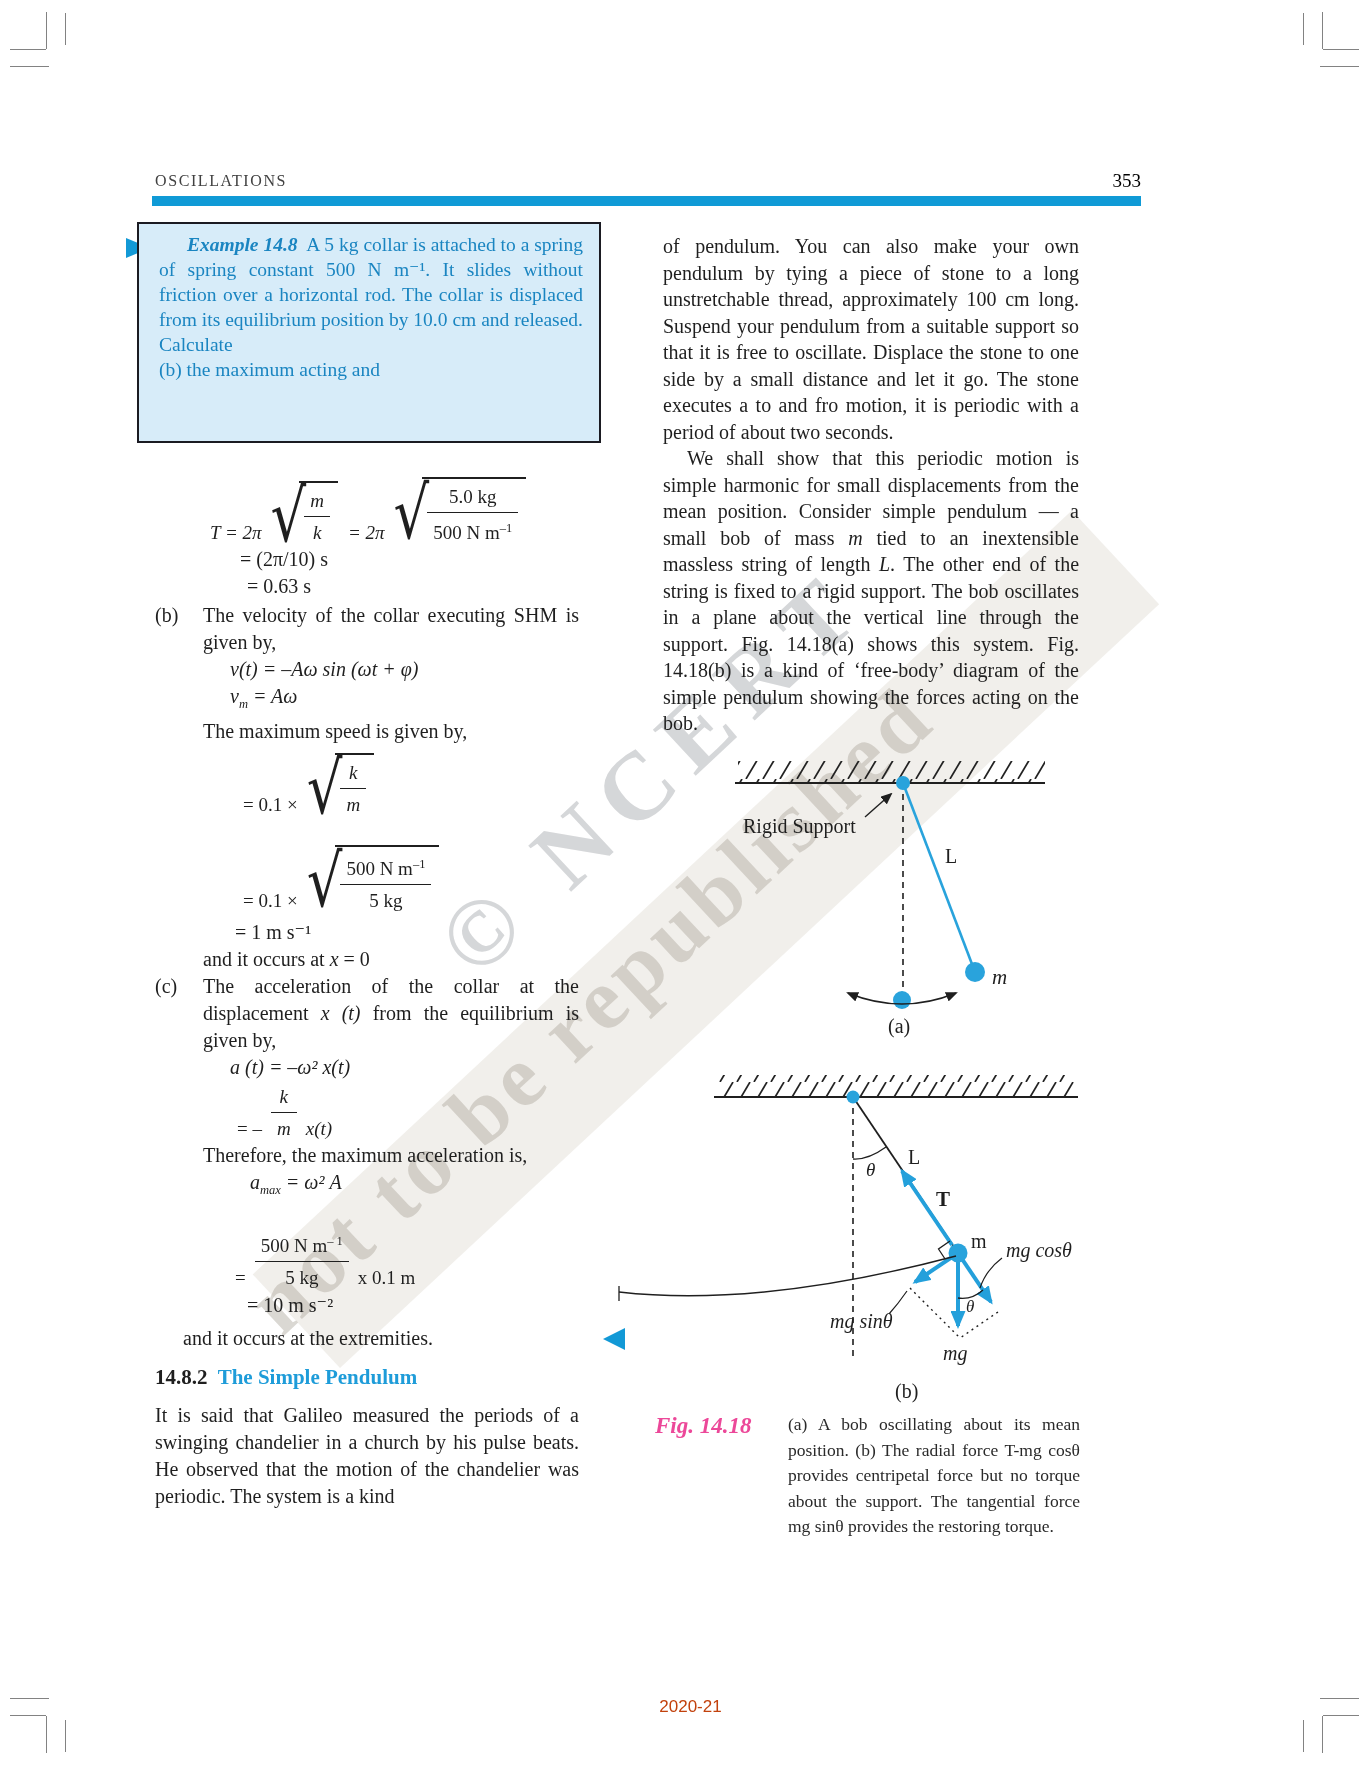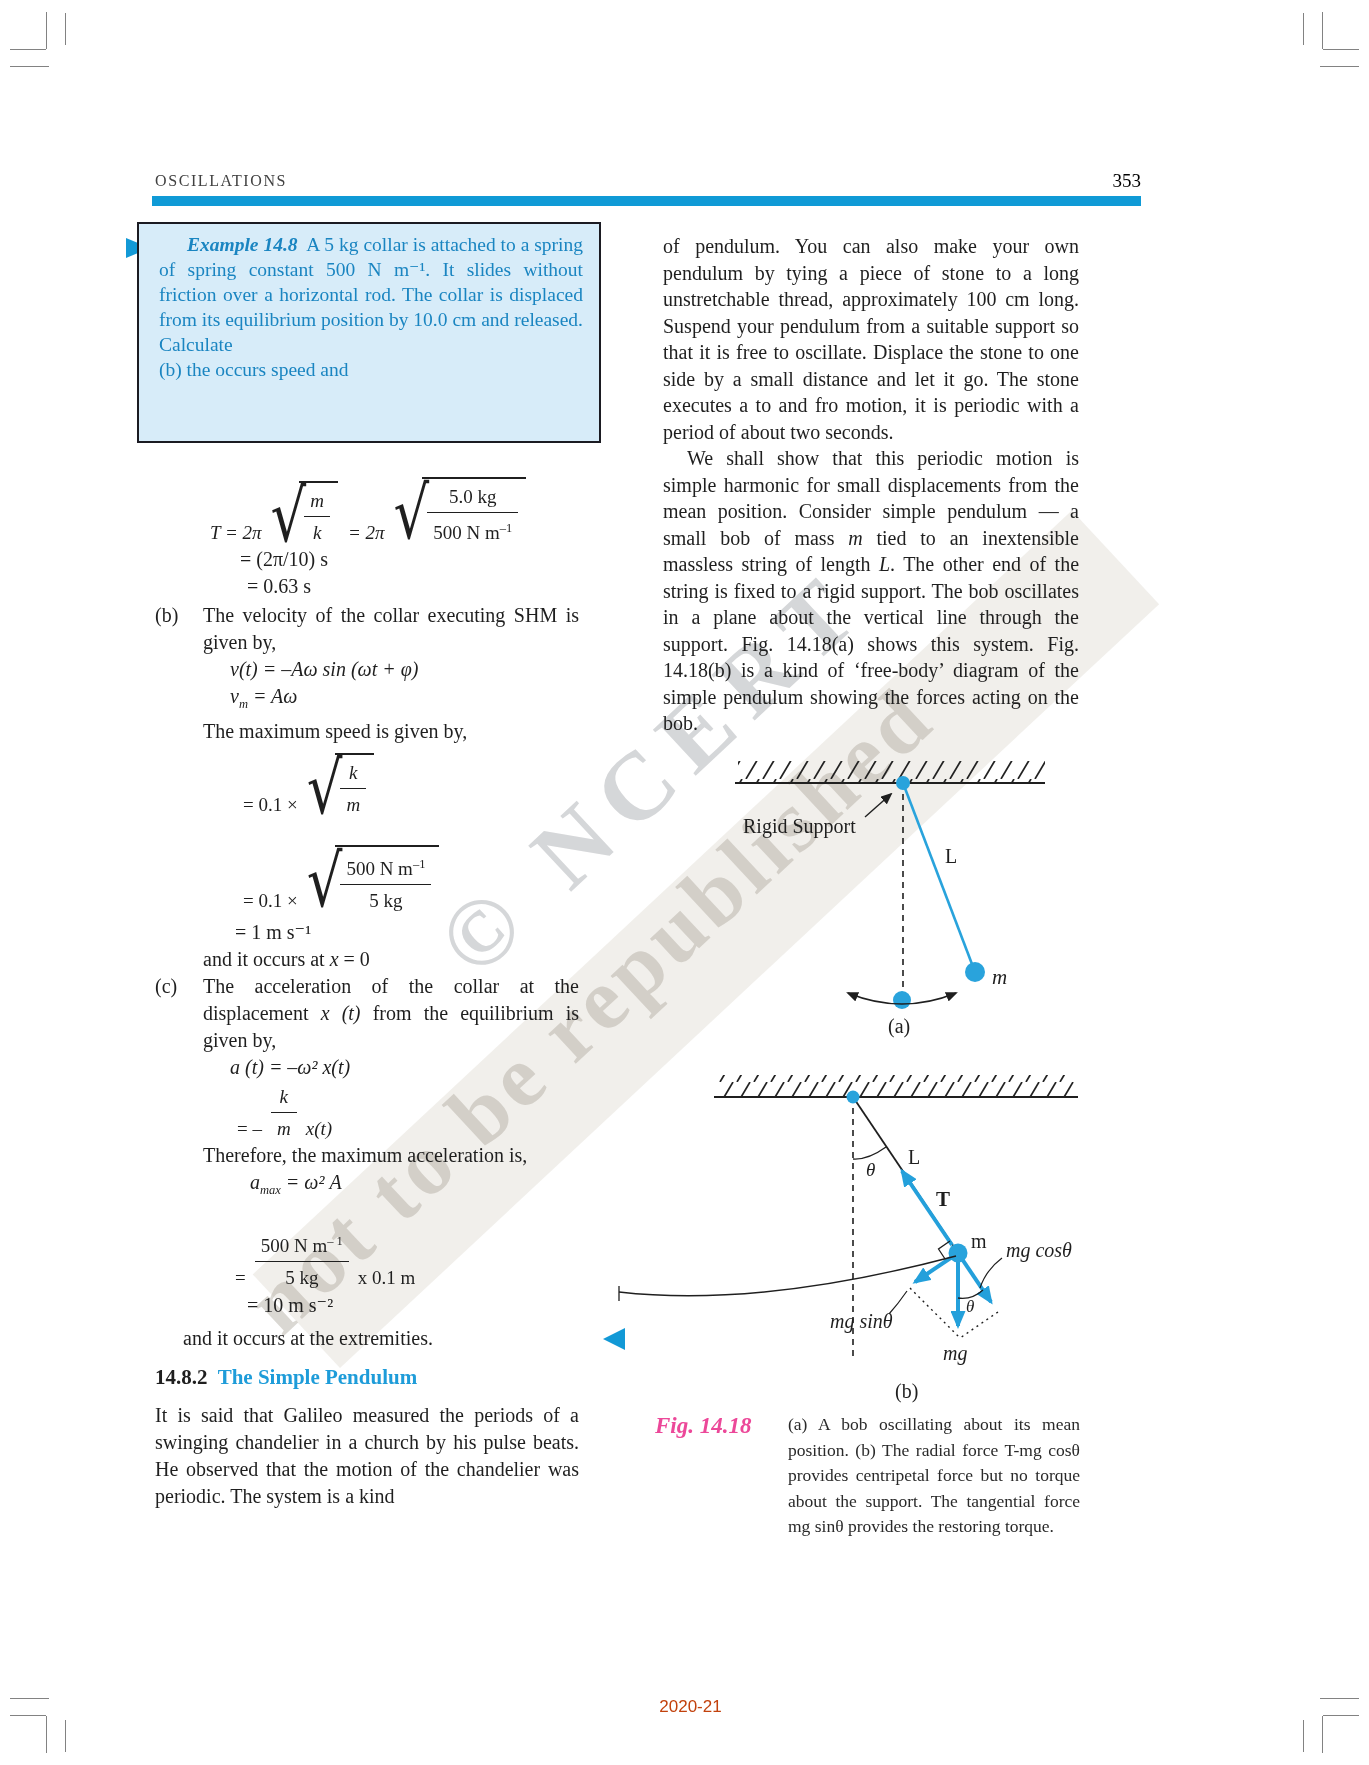--- a/index.html
+++ b/index.html
@@ -105,21 +105,21 @@
   <div class="cm" style="left:1320px;top:1698px;width:39px;height:1px;"></div>
 
   <div class="hdr-left">OSCILLATIONS</div>
   <div class="hdr-num">353</div>
   <div class="hdr-bar"></div>
 
   <div class="ex-marker"></div>
   <div class="exbox">
     <p class="lead"><span class="ex-title">Example 14.8</span>&nbsp;
        <span>A 5 kg collar is attached to a spring of spring constant 500 N m⁻¹. It slides without friction over a horizontal rod. The collar is displaced from its equilibrium position by 10.0 cm and released. Calculate</span></p>
-    <div>(b) the occurs speed and</div>
+    <div>(b) the maximum acting and</div>
   </div>
 
   <div class="lcol">
 
     <div class="eq eq1">
       <span class="tok it">T = 2π</span>
       <span class="sqrt">
           <span class="rsign">√</span>
           <span class="rbody"><span class="frac"><span class="num it">m</span><span class="den it">k</span></span></span>
         </span>

